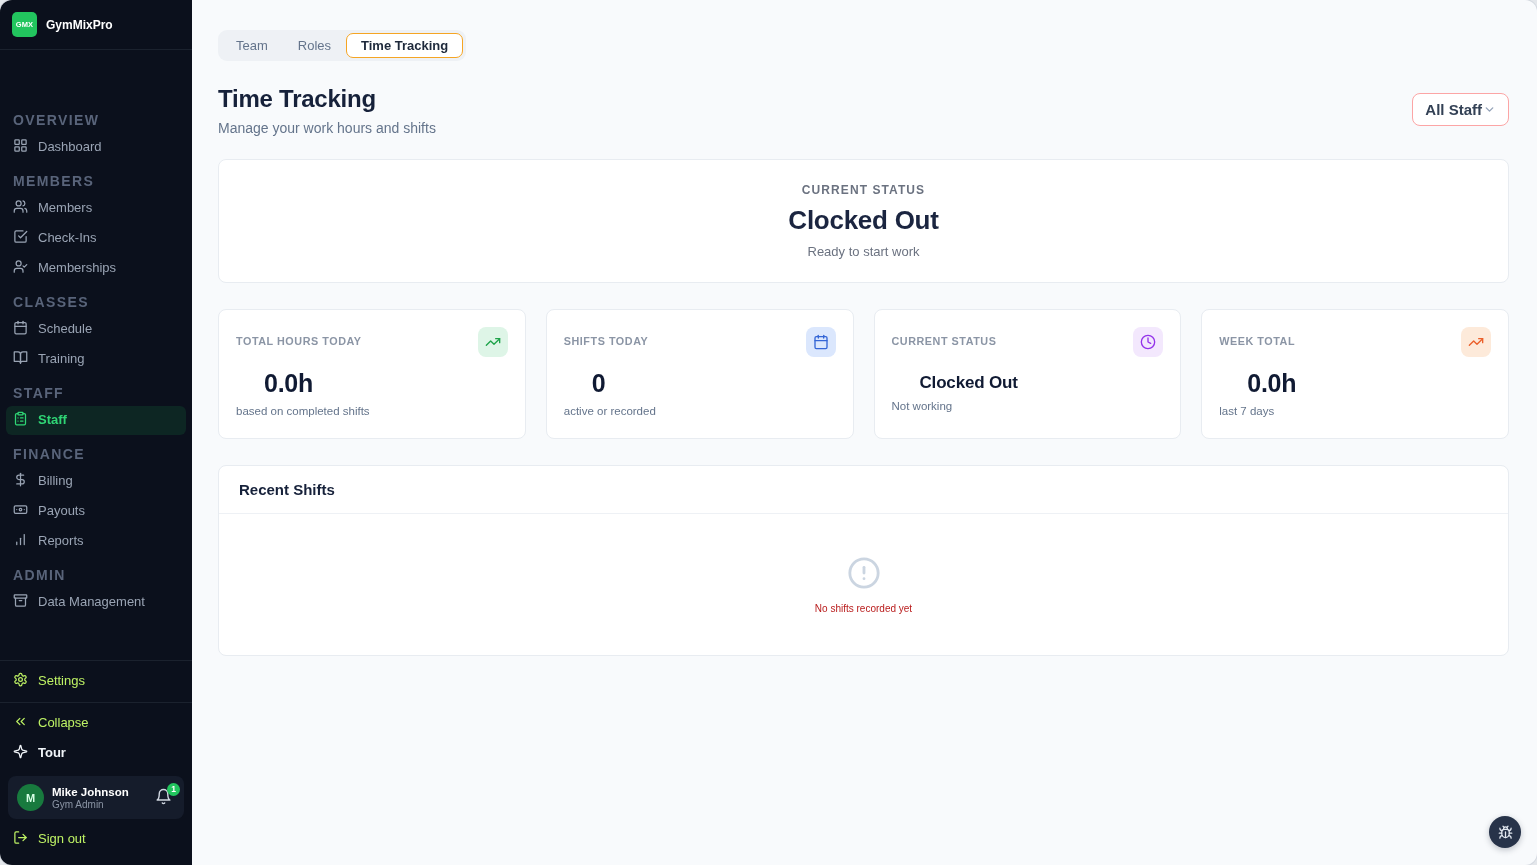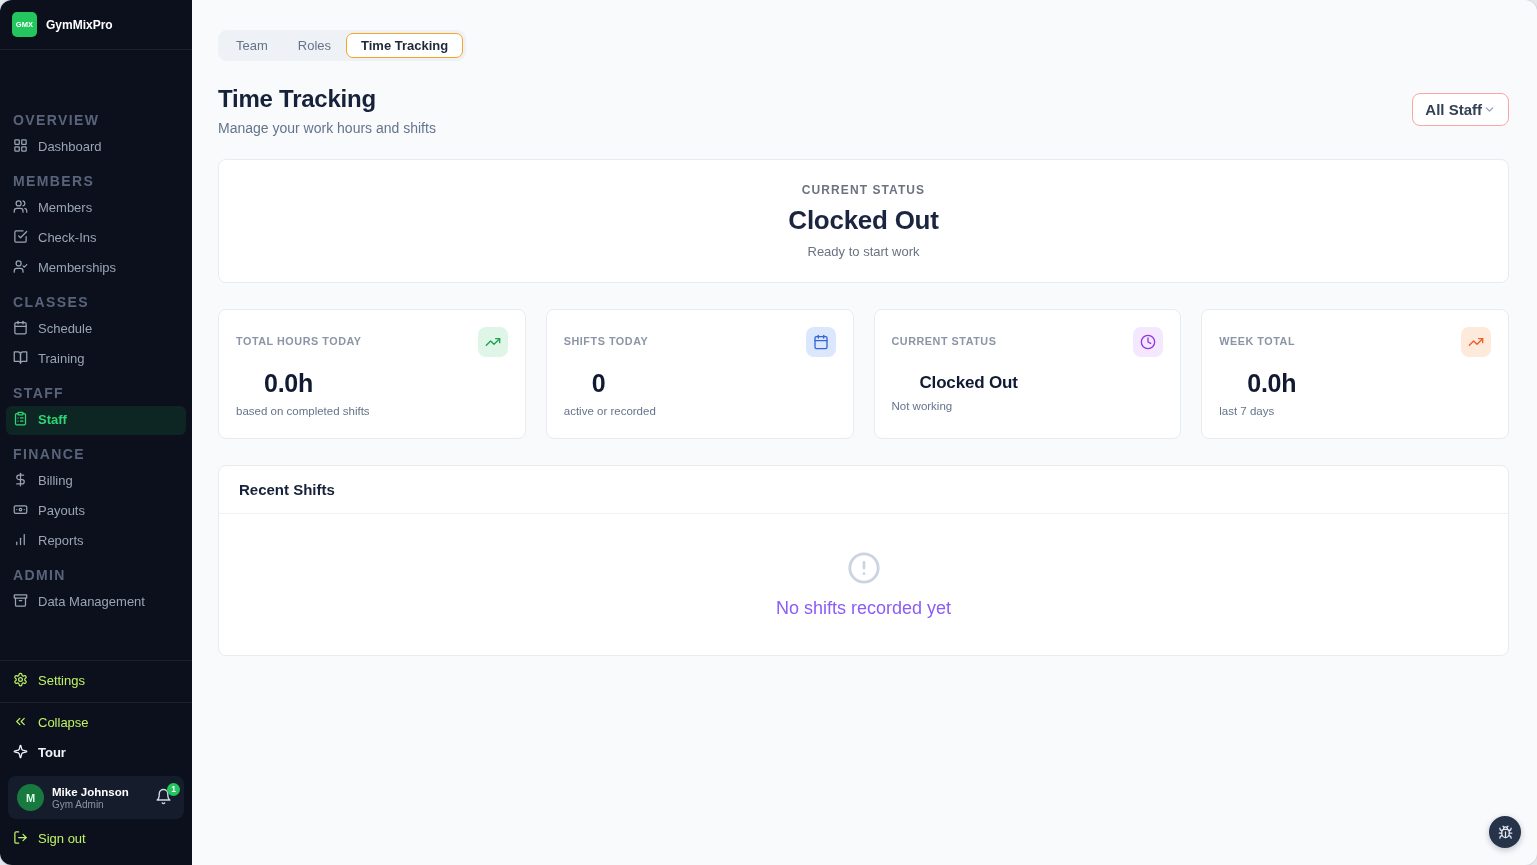--- a/index.html
+++ b/index.html
@@ -152,21 +152,21 @@
   .shifts-card { margin-top:26px; }
   .shifts-head {
     padding:15px 20px; border-bottom:1px solid #eef1f5;
     font-size:15px; font-weight:700; color:#16213a;
   }
   .shifts-empty {
     height:141px; display:flex; flex-direction:column;
     align-items:center; justify-content:center;
   }
   .shifts-empty svg { width:34px; height:34px; color:#cbd5e1; }
-  .empty-text { font-size:18px; color:#8b5cf6; margin-top:13px; }
+  .empty-text { font-size:10px; color:#b91c1c; margin-top:13px; }
 
   .debug-fab {
     position:absolute; right:16px; bottom:17px;
     width:32px; height:32px; border-radius:50%;
     background:#273349; border:none; cursor:pointer;
     display:flex; align-items:center; justify-content:center;
     box-shadow:0 2px 6px rgba(15,23,42,.25);
   }
   .debug-fab svg { width:15px; height:15px; color:#e2e8f0; }
 </style>

